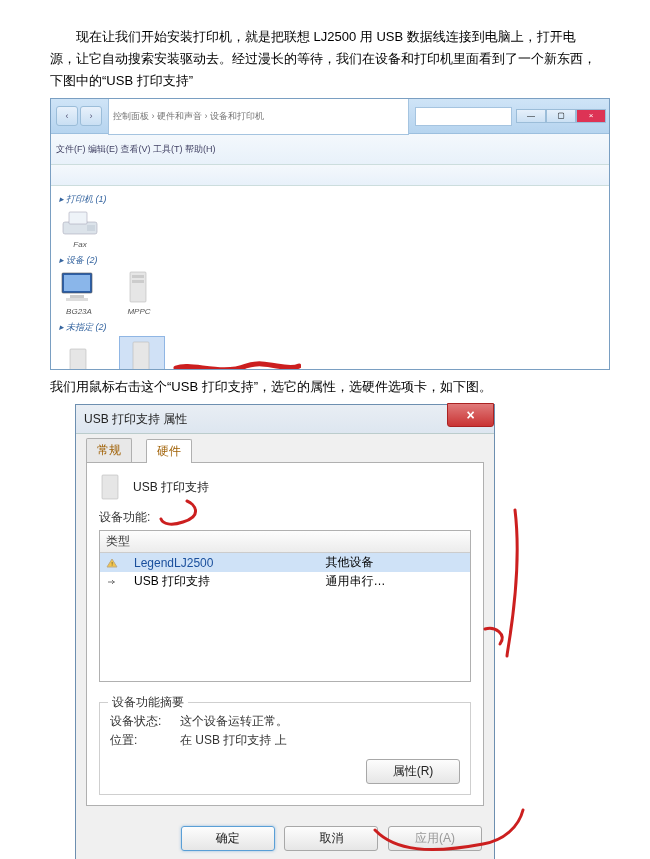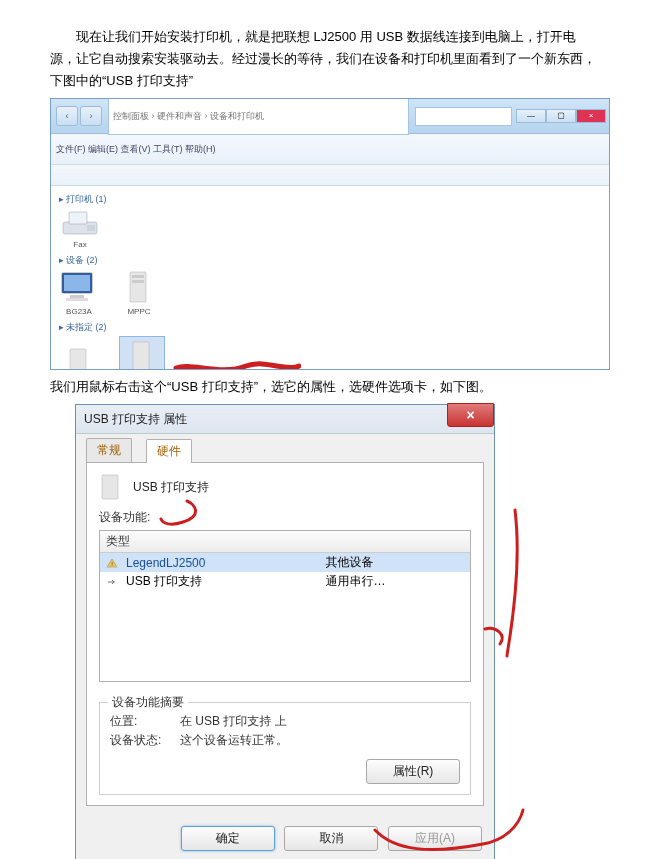--- a/index.html
+++ b/index.html
@@ -106,20 +106,21 @@
       height: 20px;
       background: linear-gradient(#f4f8fc, #e8f1fa);
       border-bottom: 1px solid #cdd;
     }
     .content1 {
       position: relative;
       background: #fff;
       height: calc(100% - 70px);
       padding: 4px 8px;
       overflow: hidden;
+      font-style: italic;
     }
     .section-head {
       font-size: 9px;
       color: #3766a0;
       margin: 3px 0 2px 0;
     }
     .dev-row { display:flex; gap:20px; align-items:flex-end; margin:2px 0 5px 0;}
     .dev-item { text-align:center; font-size:8px; color:#555; }
     .dev-fax { width:42px; }
     .fax-svg { width:42px; height:30px; }
@@ -237,21 +238,21 @@
     .dev-list-header {
       display: flex;
       background: linear-gradient(#fdfdfd, #ececec);
       border-bottom: 1px solid #ccc;
       font-size: 12px;
       color: #333;
     }
     .col-name { width: 60%; padding: 2px 6px; border-right:1px solid #ddd;}
     .col-type { width: 40%; padding: 2px 6px; }
     .dev-row2 { display:flex; font-size:12px; }
-    .dev-row2 .c1 { width:60%; padding:1px 6px; display:flex; align-items:center; gap:8px;}
+    .dev-row2 .c1 { width:60%; padding:1px 6px; display:flex; align-items:center; gap:16px;}
     .dev-row2 .c2 { width:40%; padding:1px 6px; }
     .dev-row2.sel { background:#cfe2f7; }
     .dev-row2.sel .c1 { color:#1a4f9c; }
     .row-icon { width:12px; height:10px; display:inline-block; }
     .summary-group {
       border: 1px solid #cfcfcf;
       margin-top: 20px;
       padding: 8px 10px 10px 10px;
       position: relative;
       font-size: 12px;
@@ -422,26 +423,26 @@
                   </svg>
                 <span>USB 打印支持</span>
               </div>
               <div class="c2">通用串行…</div>
             </div>
           </div>
 
           <div class="summary-group">
             <div class="legend">设备功能摘要</div>
             <div class="summary-row">
+              <div class="summary-label">设备状态:</div>
+              <div>这个设备运转正常。</div>
+            </div>
+            <div class="summary-row">
               <div class="summary-label">位置:</div>
               <div>在 USB 打印支持 上</div>
-            </div>
-            <div class="summary-row">
-              <div class="summary-label">设备状态:</div>
-              <div>这个设备运转正常。</div>
             </div>
             <div class="prop-btn-row">
               <span class="win-btn">属性(R)</span>
             </div>
           </div>
         </div>
       </div>
       <div class="btn-row2">
         <span class="win-btn primary">确定</span>
         <span class="win-btn">取消</span>

